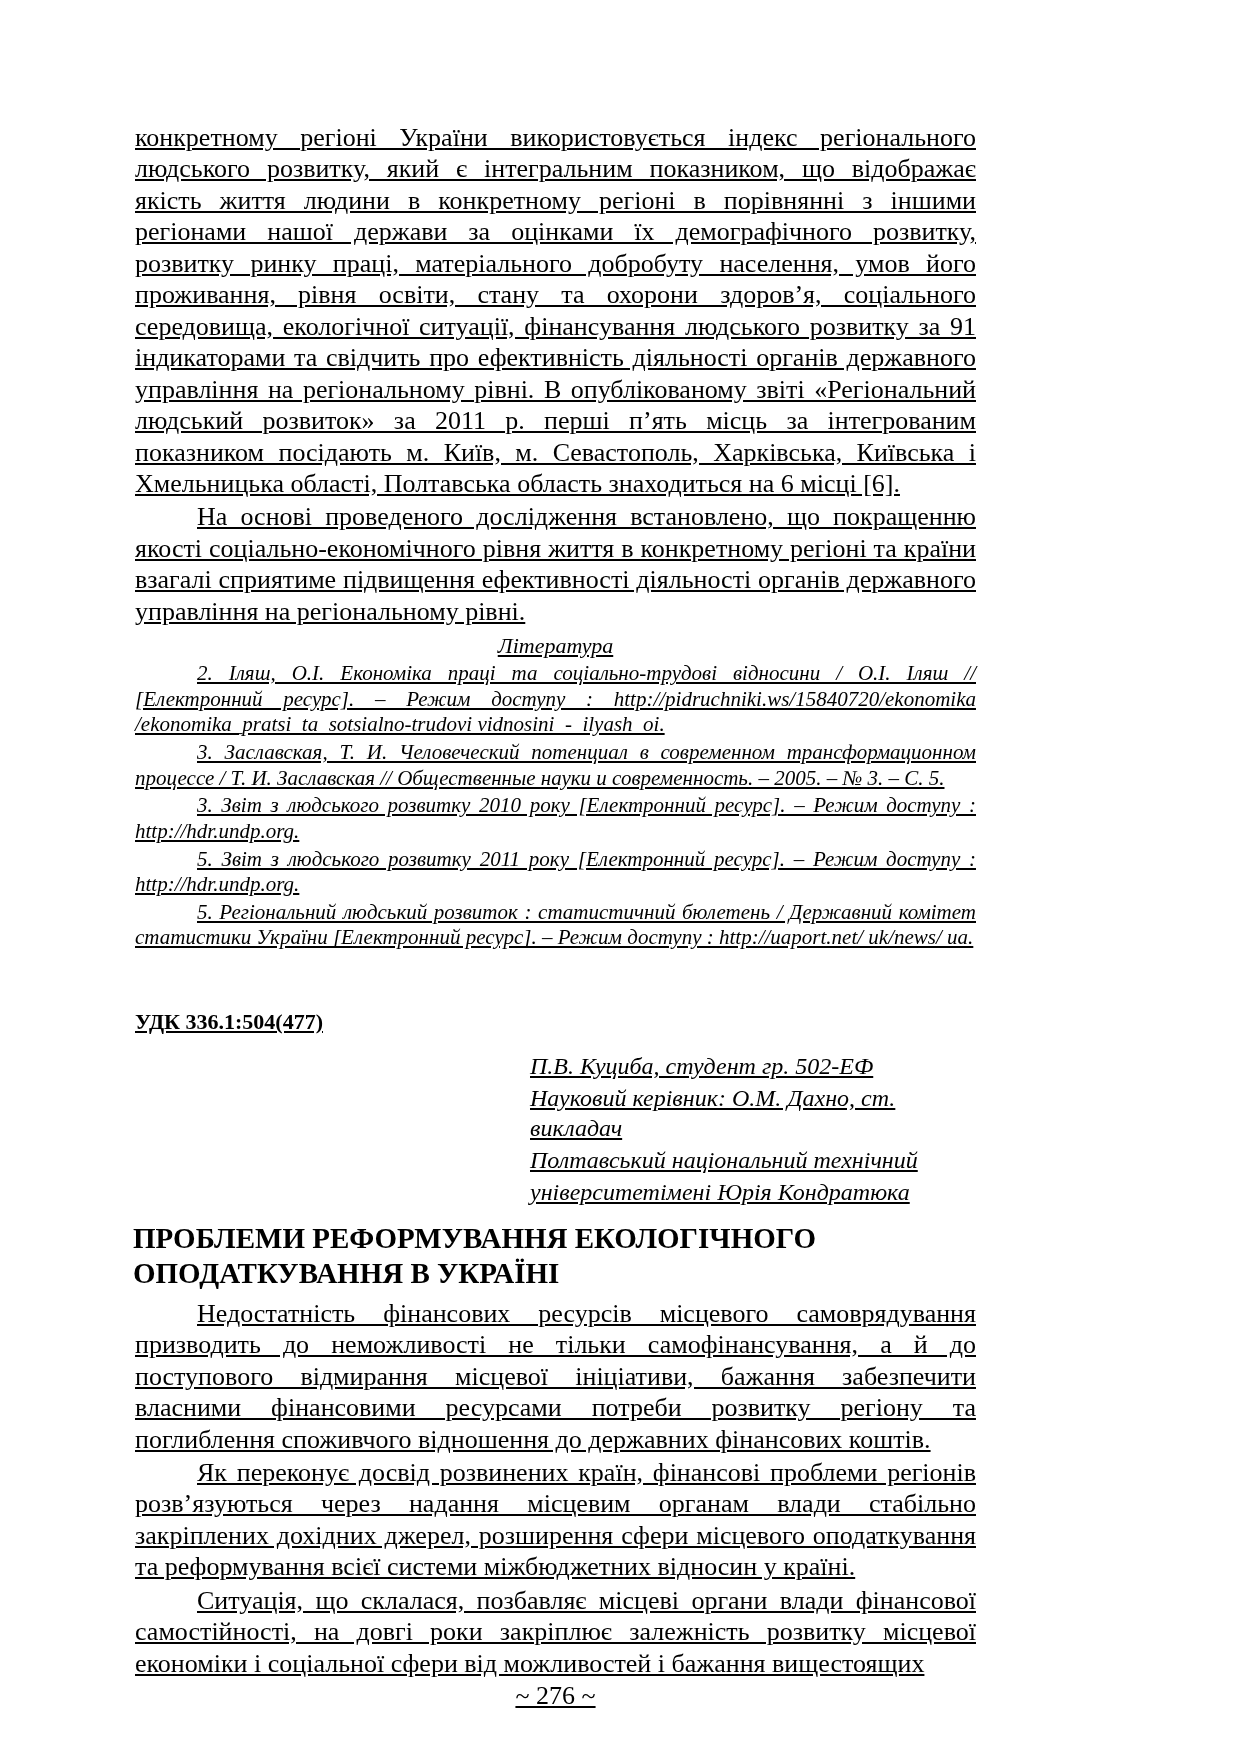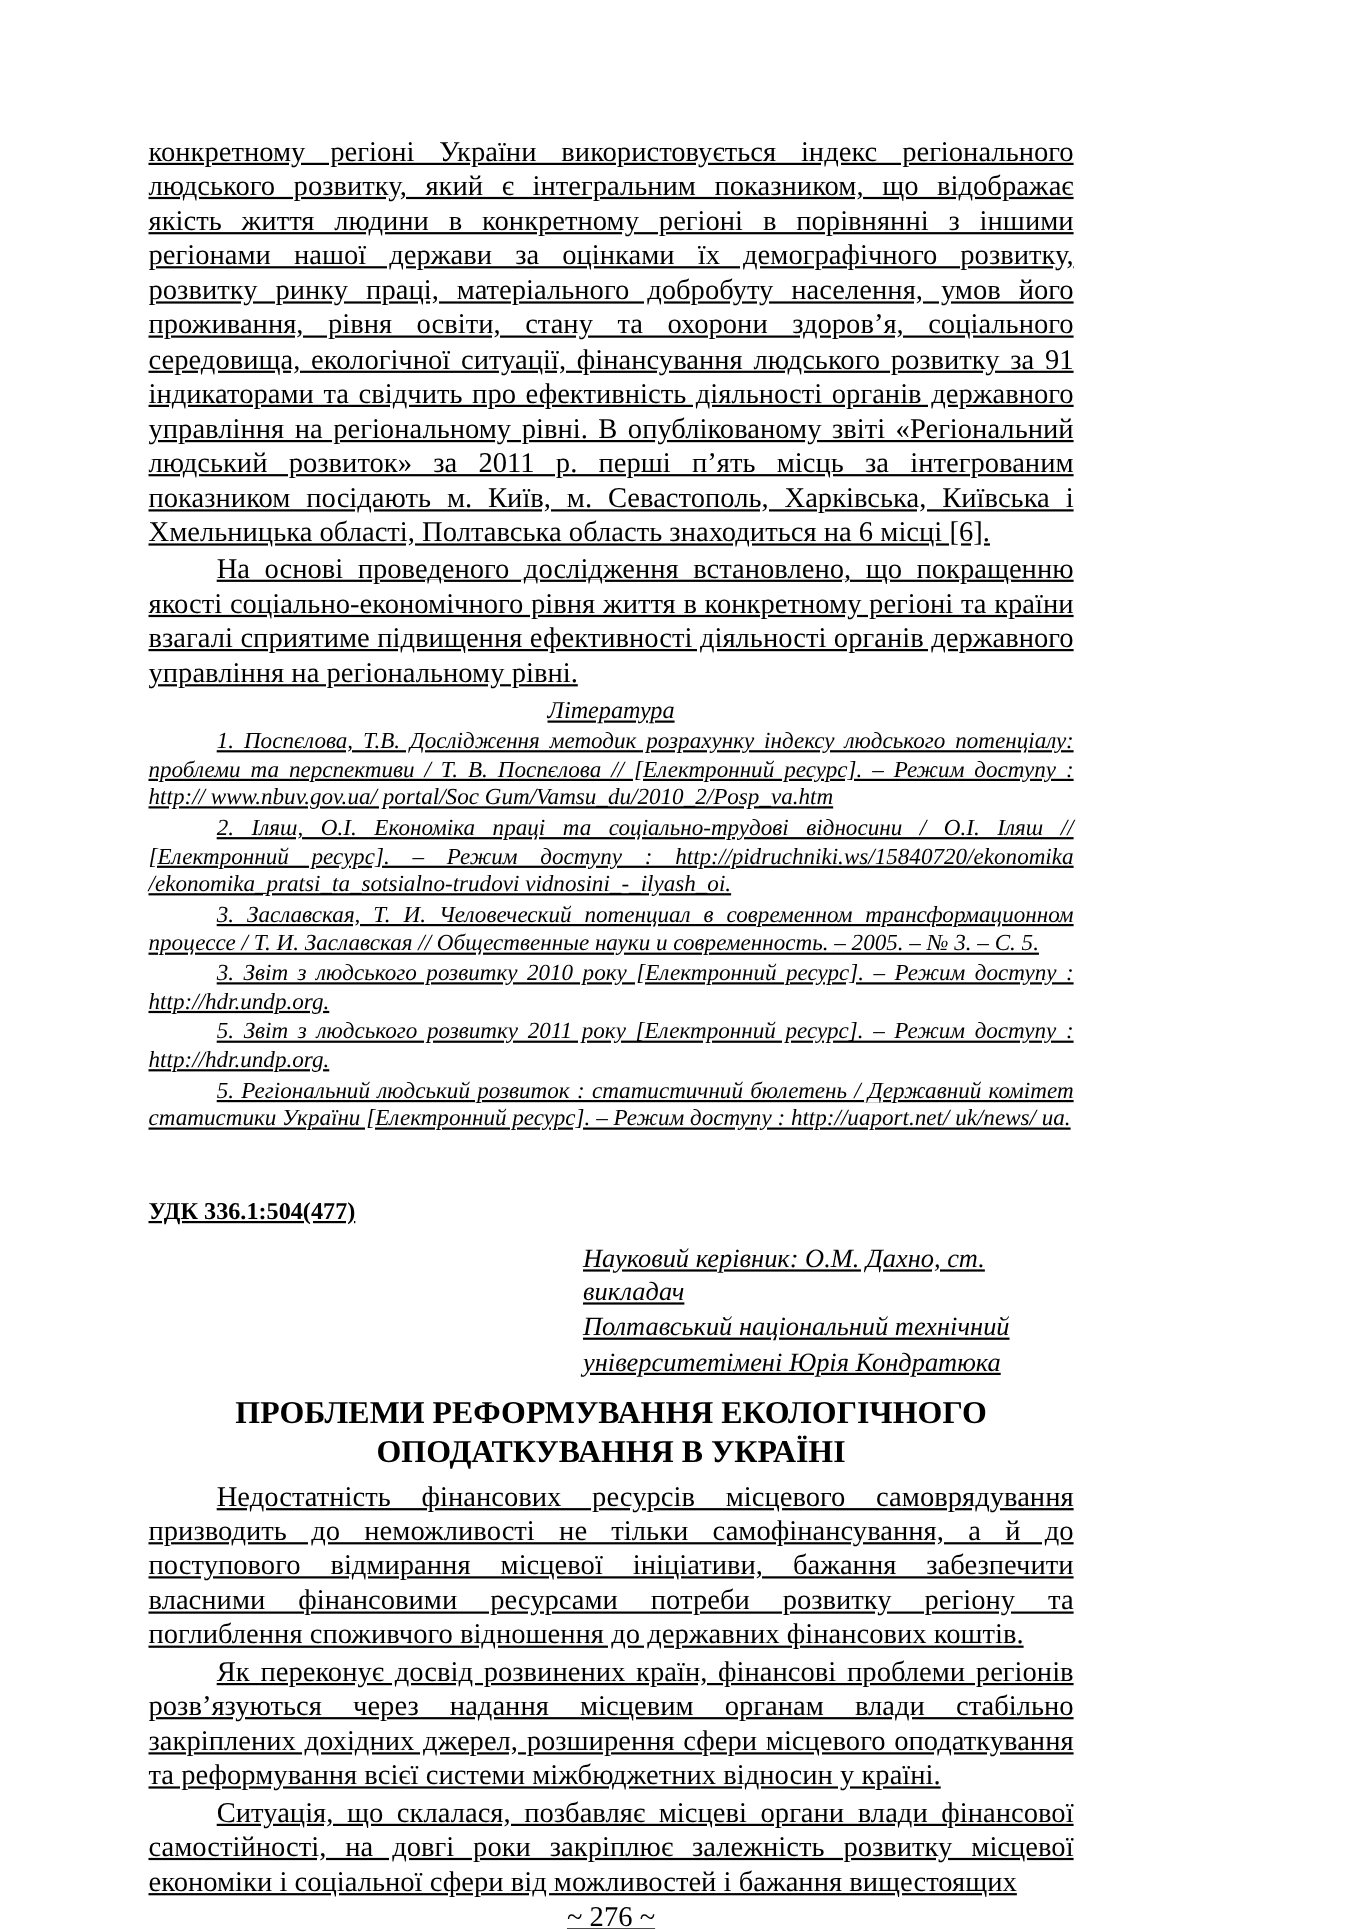--- a/index.html
+++ b/index.html
@@ -58,21 +58,20 @@
     text-align: left;
   }
   .authors {
     margin-left: 395px;
     margin-top: 16px;
     font-style: italic;
     font-size: 24px;
     line-height: 1.25;
   }
   .article-title {
-    text-align: center;
     font-weight: bold;
     font-size: 29px;
     line-height: 1.22;
     margin-top: 14px;
     margin-bottom: 6px;
   }
   .page-number {
     text-align: center;
     font-size: 26px;
     margin-top: 2px;
@@ -82,30 +81,30 @@
 <body>
 
 <div class="page">
   <div class="content">
 
     <p class="body-par">конкретному регіоні України використовується індекс регіонального людського розвитку, який є інтегральним показником, що відображає якість життя людини в конкретному регіоні в порівнянні з іншими регіонами нашої держави за оцінками їх демографічного розвитку, розвитку ринку праці, матеріального добробуту населення, умов його проживання, рівня освіти, стану та охорони здоров’я, соціального середовища, екологічної ситуації, фінансування людського розвитку за 91 індикаторами та свідчить  про ефективність діяльності органів державного управління на регіональному рівні. В опублікованому звіті «Регіональний людський розвиток» за 2011 р. перші п’ять місць за інтегрованим показником посідають м. Київ, м. Севастополь, Харківська, Київська і Хмельницька області, Полтавська область знаходиться на 6 місці [6].</p>
     <p class="body-par indent">На основі проведеного дослідження встановлено, що покращенню якості соціально-економічного рівня життя в конкретному регіоні та країни взагалі сприятиме підвищення ефективності діяльності органів державного управління на регіональному рівні.</p>
 
     <p class="lit-heading">Література</p>
 
-    <p class="ref">1. Поспєлова, Т.В. Дослідження методик розрахунку індексу людського потенціалу: проблеми та перспективи / Т. В. Поспєлова // [Електронний ресурс]. – Режим доступу : http:// www.nbuv.gov.ua/ portal/Soc Gum/Vamsu_du/2010_2/Posp_va.htm</p>
     <p class="ref">2. Іляш, О.І. Економіка праці та соціально-трудові відносини / О.І. Іляш // [Електронний ресурс]. – Режим доступу : http://pidruchniki.ws/15840720/ekonomika /ekonomika_pratsi_ta_sotsialno-trudovi vidnosini_-_ilyash_oi.</p>
     <p class="ref">3. Заславская, Т. И. Человеческий потенциал в современном трансформационном процессе / Т. И. Заславская // Общественные науки и современность. – 2005. – № 3. – С. 5.</p>
     <p class="ref">3. Звіт з людського розвитку 2010 року [Електронний ресурс]. – Режим доступу : http://hdr.undp.org.</p>
     <p class="ref">5. Звіт з людського розвитку 2011 року [Електронний ресурс]. – Режим доступу : http://hdr.undp.org.</p>
     <p class="ref">5. Регіональний людський розвиток : статистичний бюлетень / Державний комітет статистики України [Електронний ресурс]. – Режим доступу :  http://uaport.net/ uk/news/ ua.</p>
 
     <p class="udc">УДК 336.1:504(477)</p>
 
     <div class="authors">
+      <p>П.В. Куциба, студент гр. 502-ЕФ</p>
       <p>Науковий керівник: О.М. Дахно, ст. викладач</p>
       <p>Полтавський національний технічний</p>
       <p>університетімені Юрія Кондратюка</p>
     </div>
 
     <h1 class="article-title">ПРОБЛЕМИ РЕФОРМУВАННЯ ЕКОЛОГІЧНОГО ОПОДАТКУВАННЯ В УКРАЇНІ</h1>
 
     <p class="body-par indent">Недостатність фінансових ресурсів місцевого самоврядування призводить до неможливості не тільки самофінансування, а й до поступового відмирання місцевої ініціативи, бажання забезпечити власними фінансовими ресурсами потреби розвитку регіону та поглиблення споживчого відношення до державних фінансових коштів.</p>
     <p class="body-par indent">Як переконує досвід розвинених країн, фінансові проблеми регіонів розв’язуються через надання місцевим органам влади стабільно закріплених дохідних джерел, розширення сфери місцевого оподаткування та реформування всієї системи міжбюджетних відносин у країні.</p>
     <p class="body-par indent">Ситуація, що склалася, позбавляє місцеві органи влади фінансової самостійності, на довгі роки закріплює залежність розвитку місцевої економіки і соціальної сфери від можливостей і бажання вищестоящих</p>

